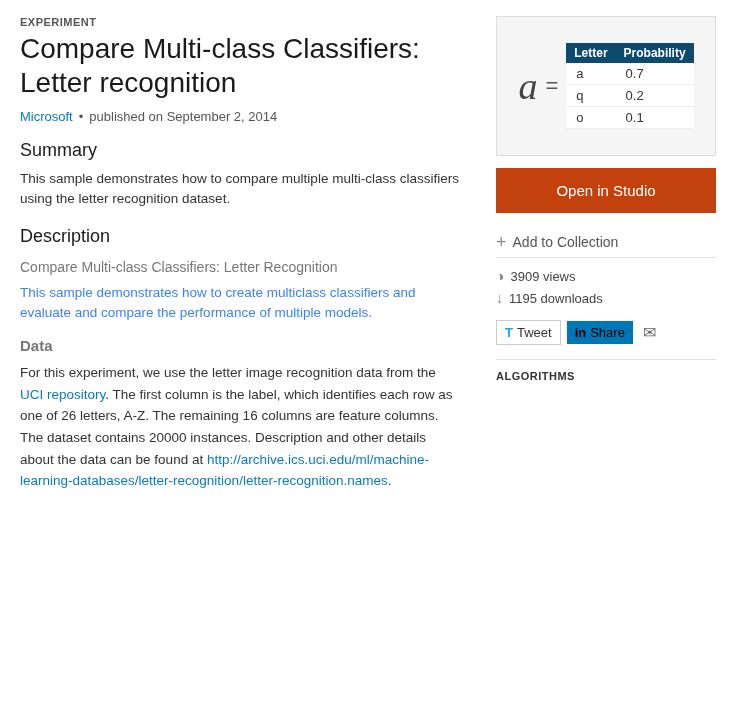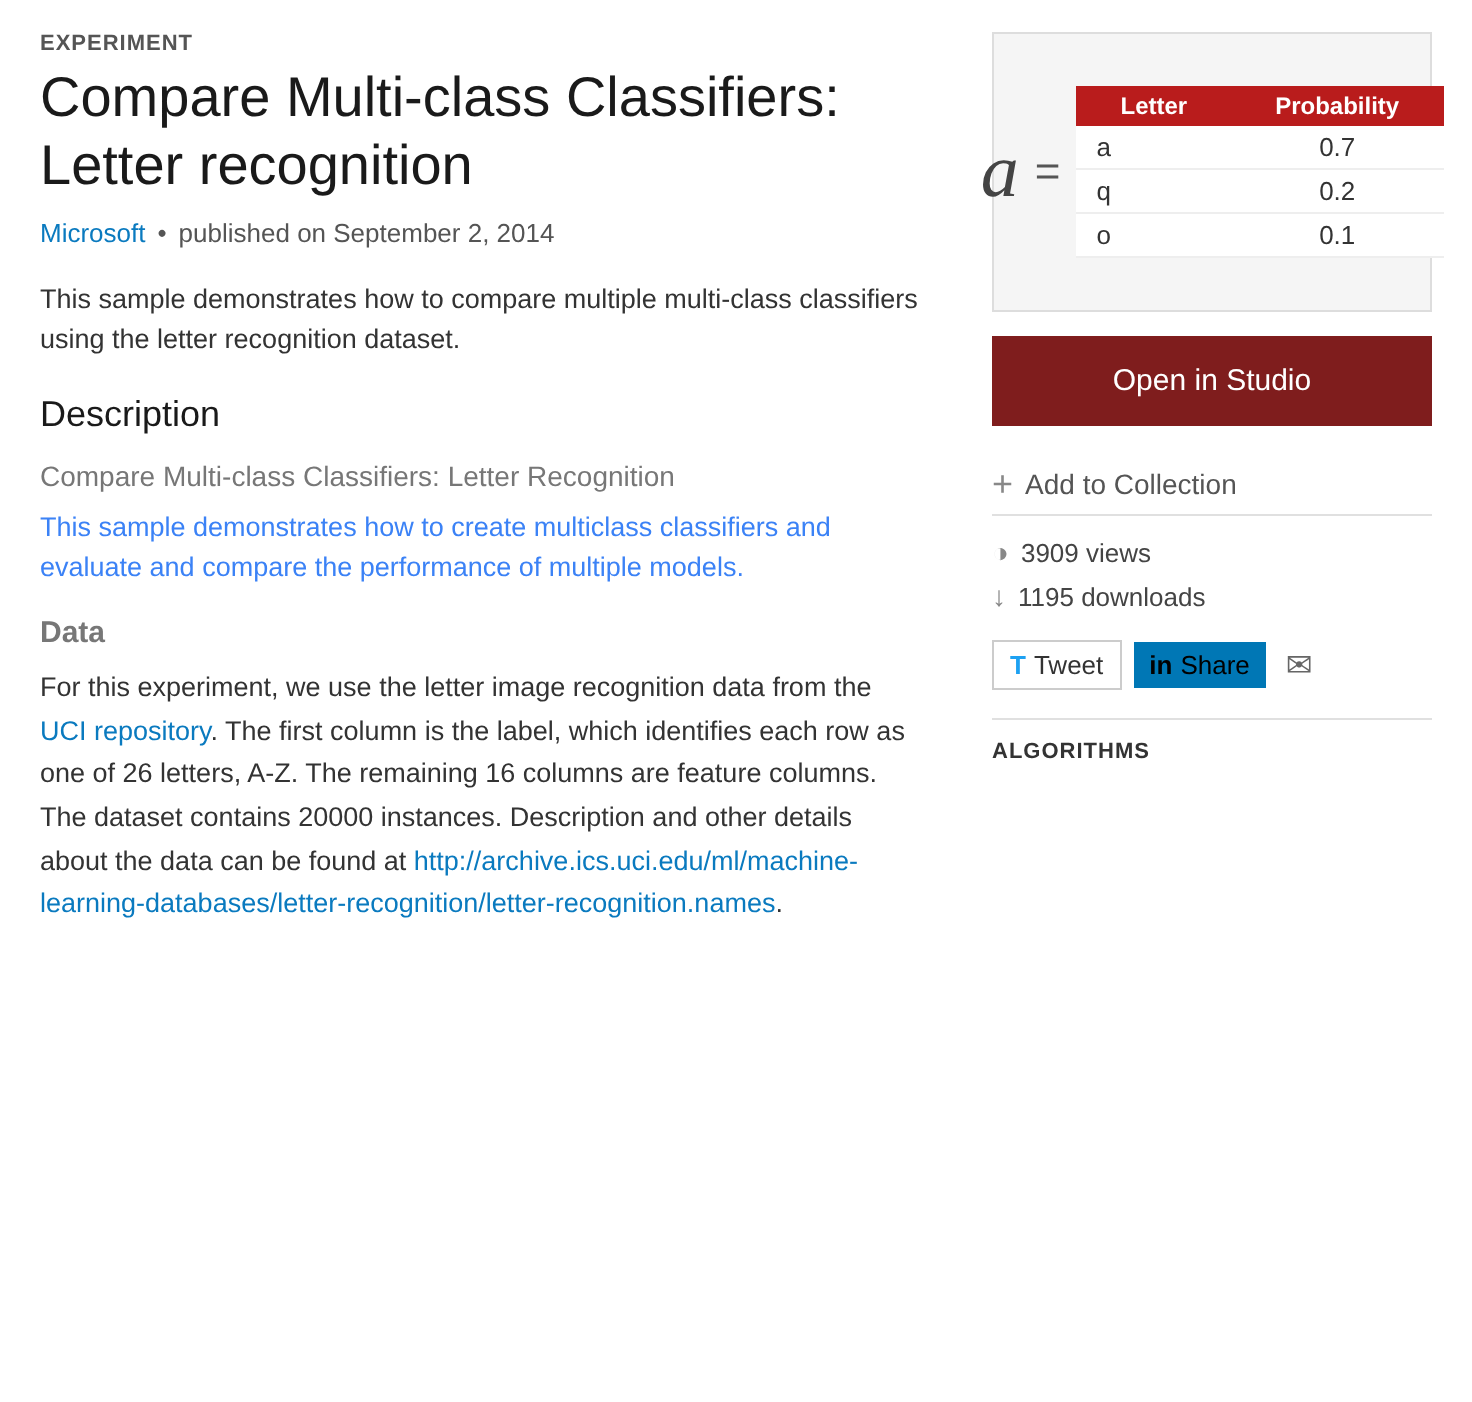--- a/index.html
+++ b/index.html
@@ -127,39 +127,38 @@
     }
     .equals-sign {
       font-size: 22px;
       color: #555;
     }
     .prob-table {
       border-collapse: collapse;
       font-size: 13px;
     }
     .prob-table th {
-      background: #b91c1c;
+      background: #0c4a6e;
       color: #fff;
-      padding: 3px 22px;
+      padding: 3px 8px;
       font-weight: 600;
       font-size: 12px;
     }
     .prob-table td {
       background: #fff;
       padding: 3px 10px;
-      text-align: center;
       border-bottom: 1px solid #eee;
     }
     .prob-table td:first-child {
       text-align: left;
     }
     .open-studio-btn {
       display: block;
       width: 100%;
-      background: #7f1d1d;
+      background: #c2410c;
       color: #fff;
       border: none;
       padding: 14px 10px;
       font-size: 15px;
       font-weight: 400;
       cursor: pointer;
       text-align: center;
       margin-bottom: 14px;
     }
     .add-collection {
@@ -270,20 +269,21 @@
     <div class="experiment-label">EXPERIMENT</div>
 
     <h1 class="main-title">Compare Multi-class Classifiers: Letter recognition</h1>
 
     <div class="meta-line">
       <a href="#">Microsoft</a>
       <span class="meta-dot">•</span>
       <span>published on September 2, 2014</span>
     </div>
 
+    <h2 class="section-heading">Summary</h2>
 
     <p class="summary-text">This sample demonstrates how to compare multiple multi-class classifiers using the letter recognition dataset.</p>
 
     <h2 class="description-heading">Description</h2>
 
     <p class="desc-subtitle">Compare Multi-class Classifiers: Letter Recognition</p>
 
     <p class="desc-text">This sample demonstrates how to create multiclass classifiers and evaluate and compare the performance of multiple models.</p>
 
     <p class="data-heading">Data</p>

